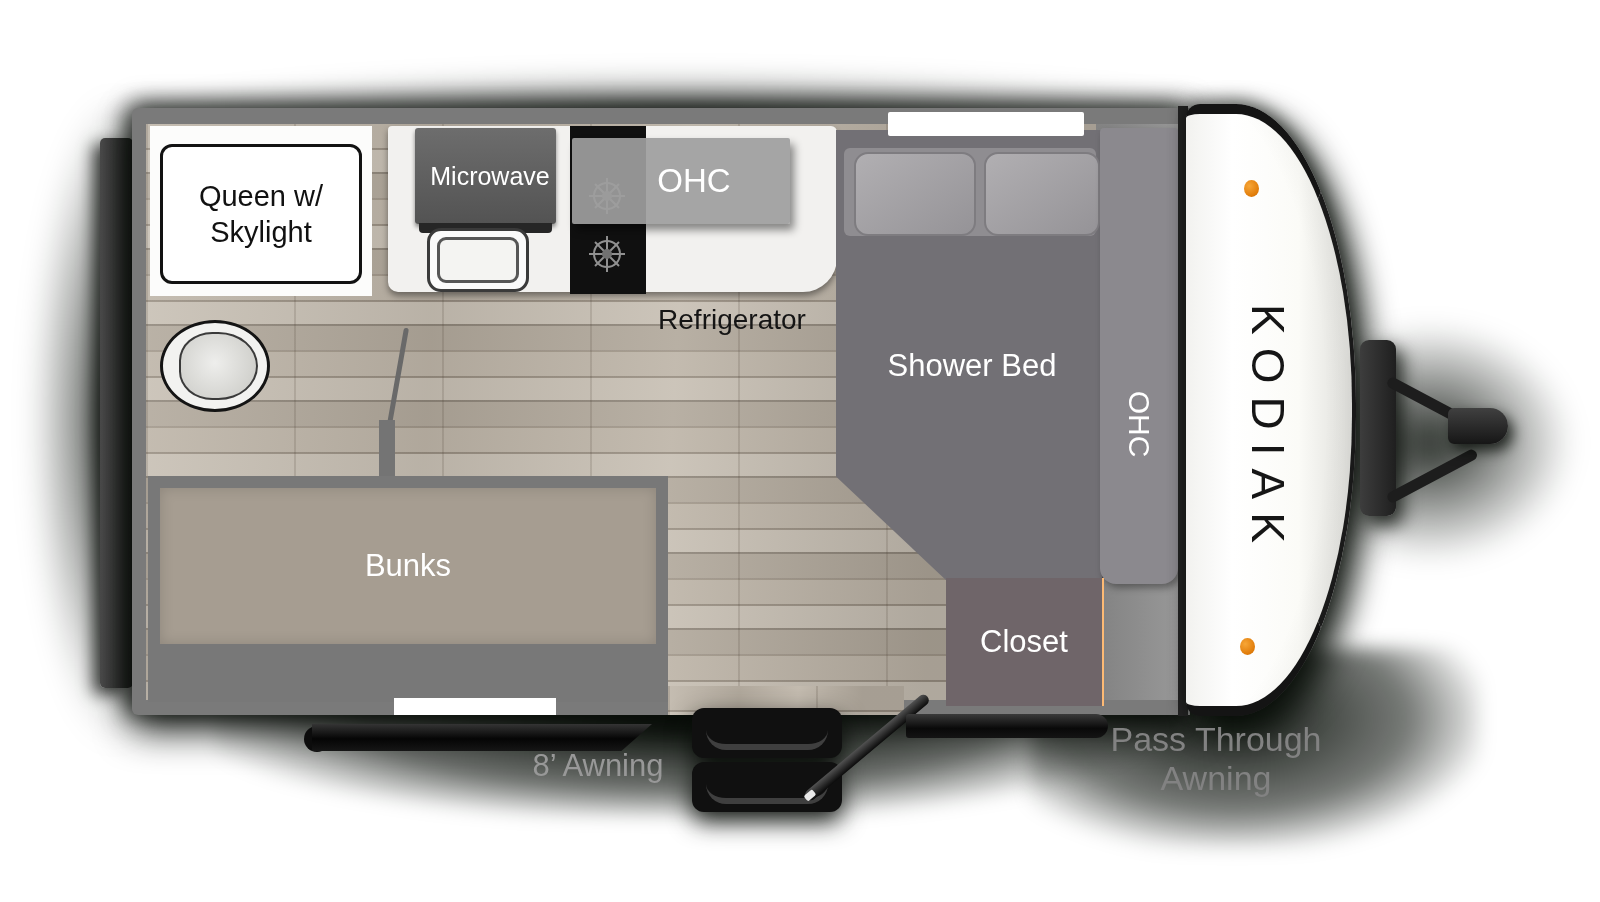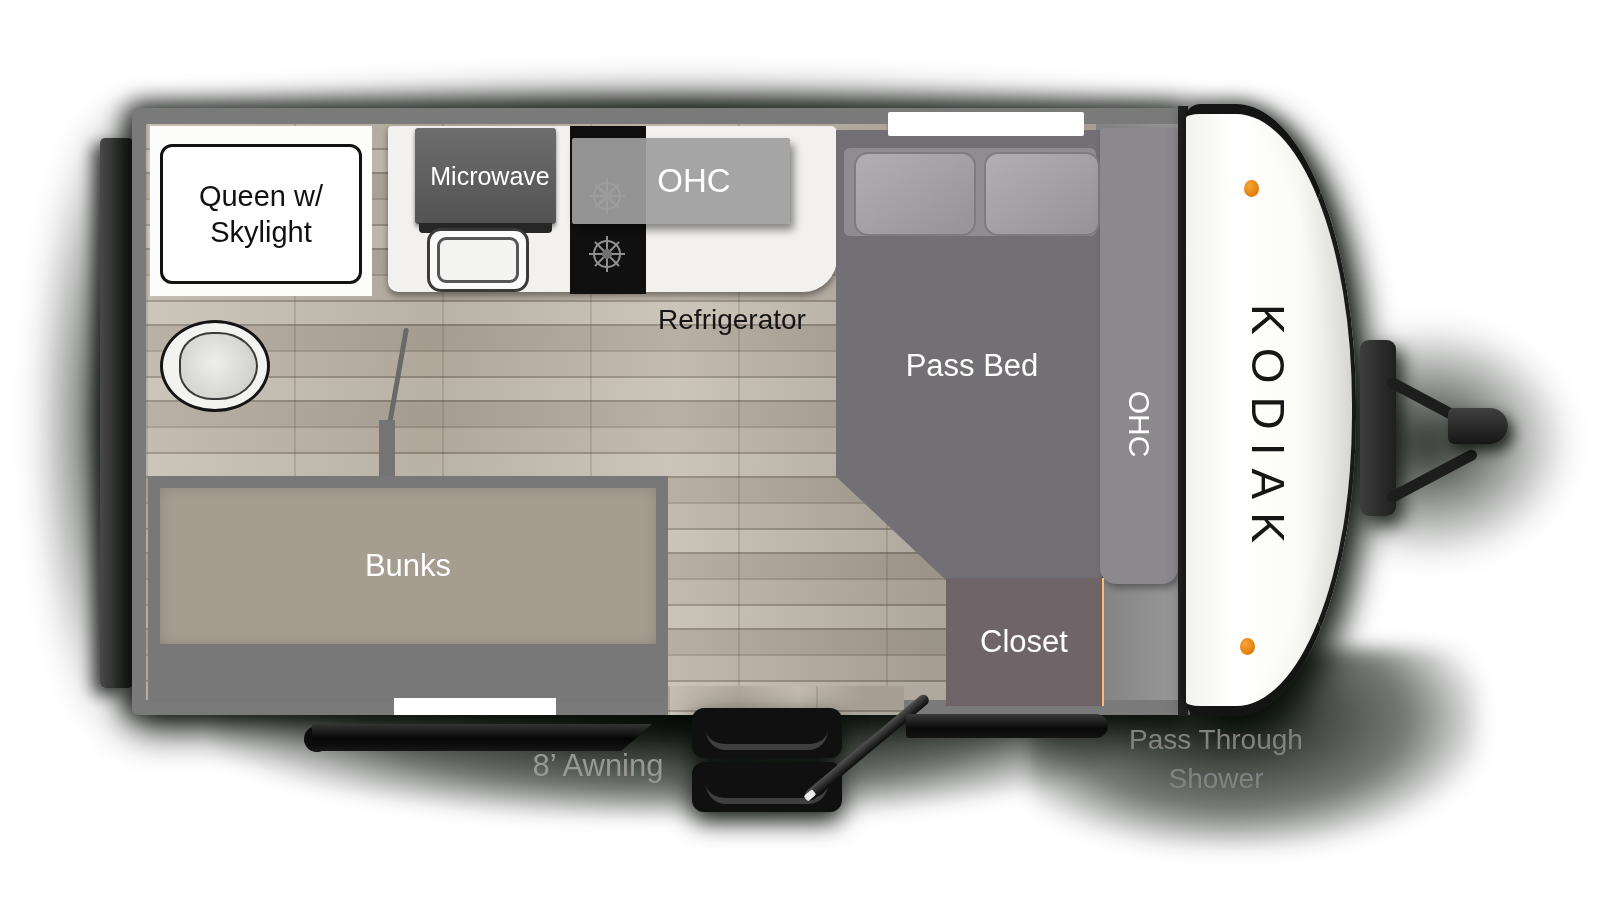--- a/index.html
+++ b/index.html
@@ -157,21 +157,21 @@
     background:linear-gradient(180deg,#525252,#0b0b0b);transform:rotate(-40deg);}
   .grab-handle::before{content:"";position:absolute;left:-1px;top:2px;width:11px;height:7px;
     background:#e9e9e9;border-radius:2px;}
   .awning-cap{left:304px;top:726px;width:26px;height:26px;background:#0c0c0c;border-radius:50%;}
   .awning-left{left:312px;top:724px;width:340px;height:27px;
     background:linear-gradient(180deg,#343434,#050505 55%,#161616);
     clip-path:polygon(0 0,100% 0,91% 100%,0 100%);}
   .awning-right{left:906px;top:714px;width:202px;height:24px;border-radius:3px 12px 12px 3px;
     background:linear-gradient(180deg,#3a3a3a,#090909 60%,#141414);}
   .awning-label{left:478px;top:748px;width:240px;text-align:center;font-size:31px;color:#989898;}
-  .pass-label{left:1086px;top:720px;width:260px;text-align:center;font-size:28px;line-height:39px;color:#828282;}
+  .pass-label{left:1086px;top:720px;width:260px;text-align:center;font-size:34px;line-height:39px;color:#828282;}
   .pass-label span{display:block;}
 </style>
 </head>
 <body>
 
 <div id="stage">
 
   <div class="abs shadow shadow-top"></div>
   <div class="abs shadow shadow-left"></div>
   <div class="abs shadow shadow-band-bottom"></div>
@@ -232,21 +232,21 @@
       <span>OHC</span>
     </div>
     <div class="abs fridge-label">
       <span class="l2">Refrigerator</span>
     </div>
 
     <div class="abs queen-bed"></div>
     <div class="abs headboard"></div>
     <div class="abs pillow p1"></div>
     <div class="abs pillow p2"></div>
-    <div class="abs bed-label">Pass Bed</div>
+    <div class="abs bed-label">Shower Bed</div>
     <div class="abs bed-window"></div>
 
     <div class="abs ohc-strip">
       <span class="ohc-strip-label">OHC</span>
     </div>
 
     <div class="abs closet">
       <span>Closet</span>
     </div>
 
@@ -275,16 +275,16 @@
     <div class="step s2"></div>
   </div>
   <div class="abs grab-handle"></div>
   <div class="abs awning-cap"></div>
   <div class="abs awning-left"></div>
   <div class="abs awning-right"></div>
   <div class="abs awning-label">8’ Awning</div>
 
   <div class="abs pass-label">
     <span>Pass Through</span>
-    <span>Shower</span>
+    <span>Awning</span>
   </div>
 
 </div>
 
 </body></html>

